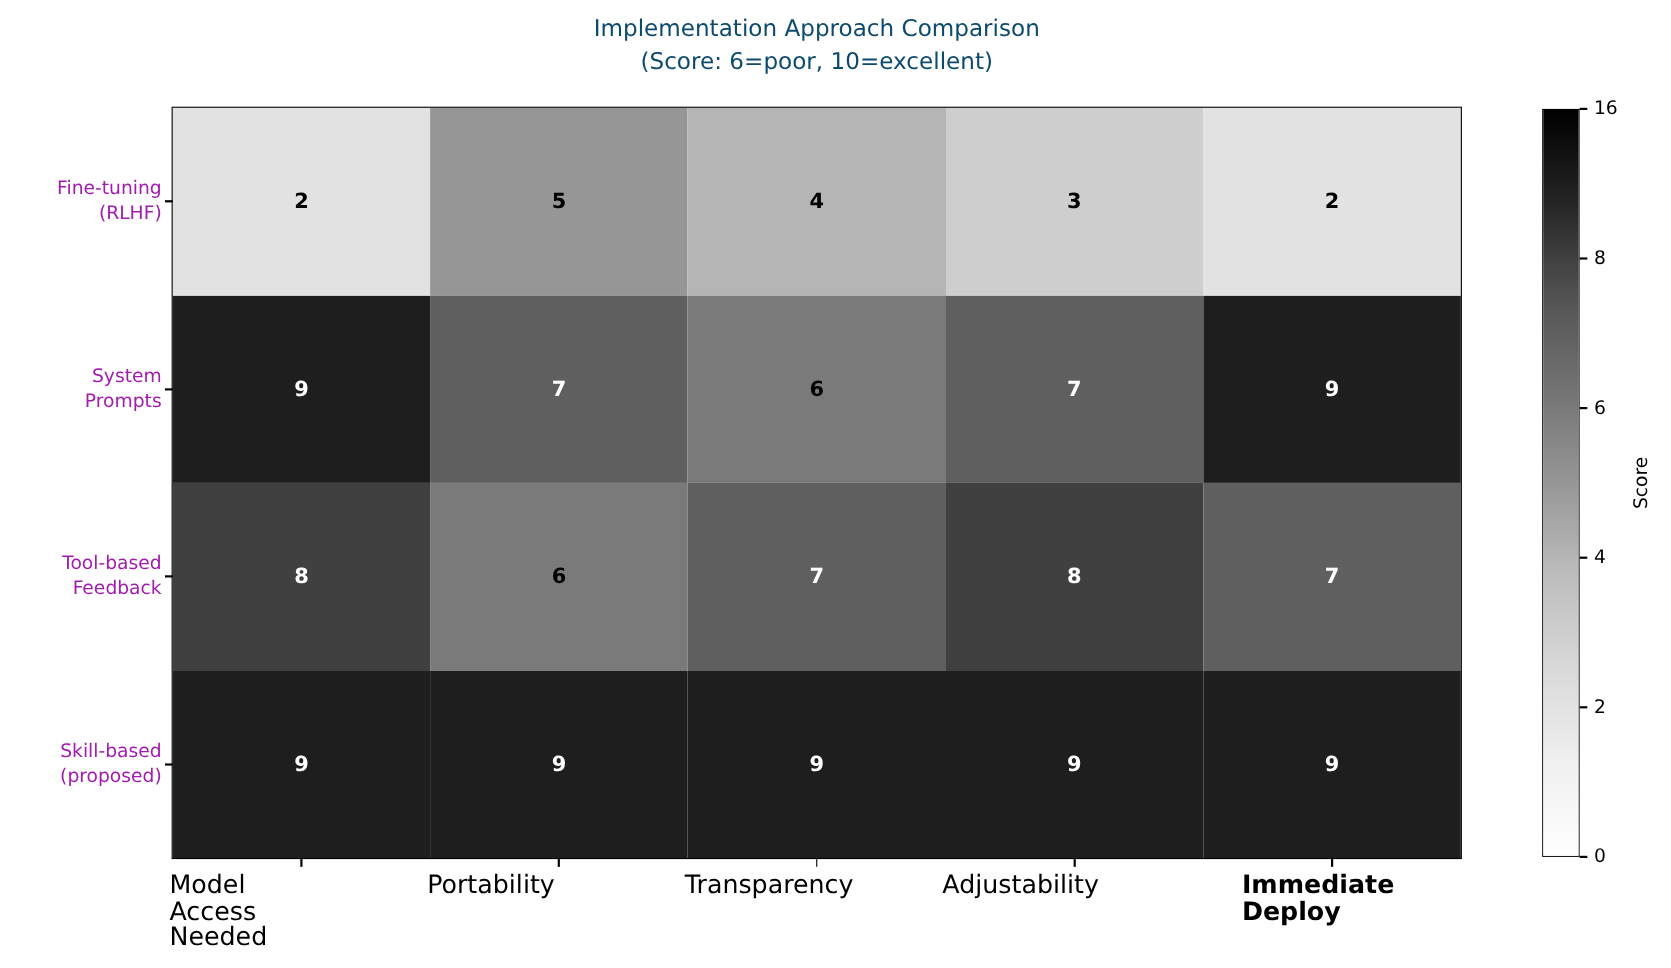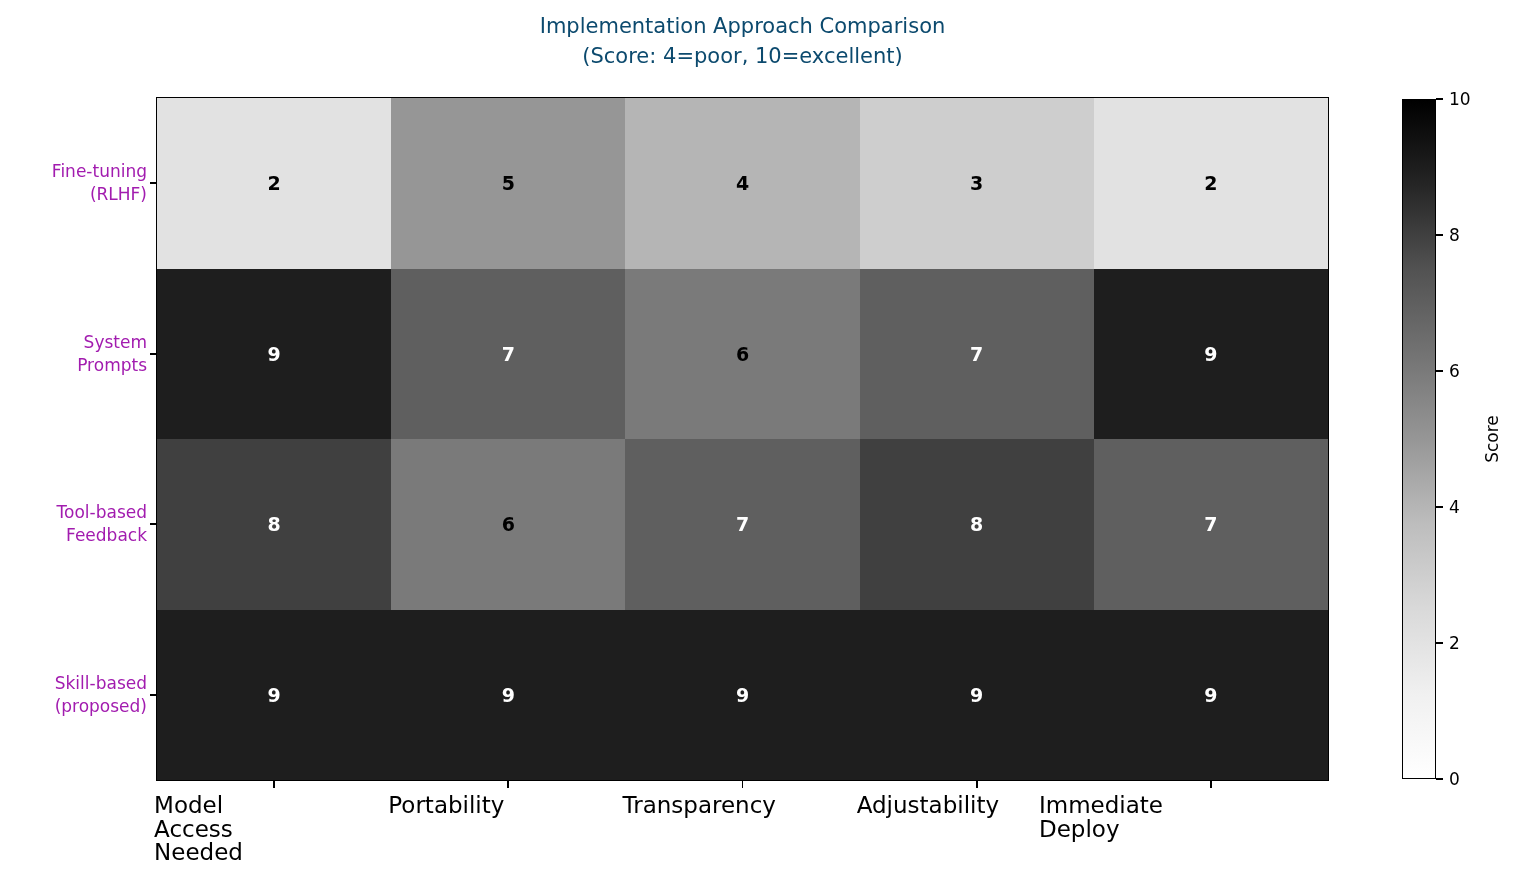--- a/index.html
+++ b/index.html
@@ -122,21 +122,21 @@
     white-space: nowrap;
   }
 </style>
 </head>
 <body>
 
 <div class="fig">
 
   <div class="title-block">
     <div>Implementation Approach Comparison</div>
-    <div>(Score: 4=poor, 10=excellent)</div>
+    <div>(Score: 6=poor, 10=excellent)</div>
   </div>
 
   <div class="heatmap" id="heatmap">
       <div class="cell" style="background: rgb(226, 226, 226); color: rgb(0, 0, 0);">2</div>
       <div class="cell" style="background: rgb(150, 150, 150); color: rgb(0, 0, 0);">5</div>
       <div class="cell" style="background: rgb(181, 181, 181); color: rgb(0, 0, 0);">4</div>
       <div class="cell" style="background: rgb(206, 206, 206); color: rgb(0, 0, 0);">3</div>
       <div class="cell" style="background: rgb(226, 226, 226); color: rgb(0, 0, 0);">2</div>
       <div class="cell" style="background: rgb(30, 30, 30); color: rgb(255, 255, 255);">9</div>
       <div class="cell" style="background: rgb(95, 95, 95); color: rgb(255, 255, 255);">7</div>
@@ -174,37 +174,37 @@
       <div class="xtick-label" style="left: 274.1px;">Model
 Access
 Needed</div>
       <div class="xtick-mark" style="left: 273.25px;"></div>
       <div class="xtick-label" style="left: 508.3px;">Portability</div>
       <div class="xtick-mark" style="left: 507.45px;"></div>
       <div class="xtick-label" style="left: 742.5px;">Transparency</div>
       <div class="xtick-mark" style="left: 741.65px;"></div>
       <div class="xtick-label" style="left: 976.7px;">Adjustability</div>
       <div class="xtick-mark" style="left: 975.85px;"></div>
-      <div class="xtick-label" style="left: 1159px;">Immediate
+      <div class="xtick-label" style="left: 1249px; font-weight: bold;">Immediate
 Deploy</div>
       <div class="xtick-mark" style="left: 1210.05px;"></div>
     </div>
 
   <div class="colorbar">
     <div class="cb-grad" id="cbgrad" style="background: linear-gradient(to top, rgb(255, 255, 255) 0%, rgb(240, 240, 240) 12.5%, rgb(217, 217, 217) 25%, rgb(189, 189, 189) 37.5%, rgb(150, 150, 150) 50%, rgb(115, 115, 115) 62.5%, rgb(82, 82, 82) 75%, rgb(37, 37, 37) 87.5%, rgb(0, 0, 0) 100%);"></div>
   </div>
   <div id="cbticks">
       <div class="cbtick-mark" style="top: 778.15px;"></div>
       <div class="cbtick-label" style="top: 779px;">0</div>
       <div class="cbtick-mark" style="top: 642.15px;"></div>
       <div class="cbtick-label" style="top: 643px;">2</div>
       <div class="cbtick-mark" style="top: 506.15px;"></div>
       <div class="cbtick-label" style="top: 507px;">4</div>
       <div class="cbtick-mark" style="top: 370.15px;"></div>
       <div class="cbtick-label" style="top: 371px;">6</div>
       <div class="cbtick-mark" style="top: 234.15px;"></div>
       <div class="cbtick-label" style="top: 235px;">8</div>
       <div class="cbtick-mark" style="top: 98.15px;"></div>
-      <div class="cbtick-label" style="top: 99px;">10</div>
+      <div class="cbtick-label" style="top: 99px;">16</div>
     </div>
   <div class="cb-label">Score</div>
 
 </div>
 
 </body></html>

